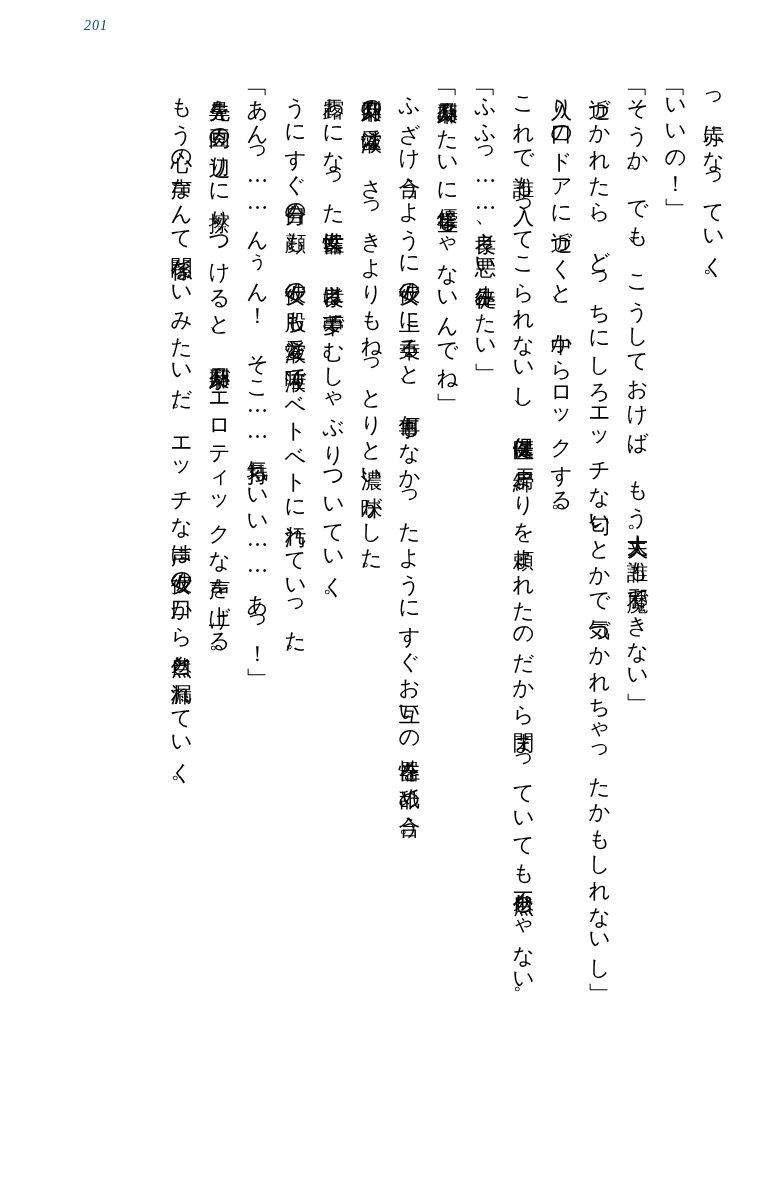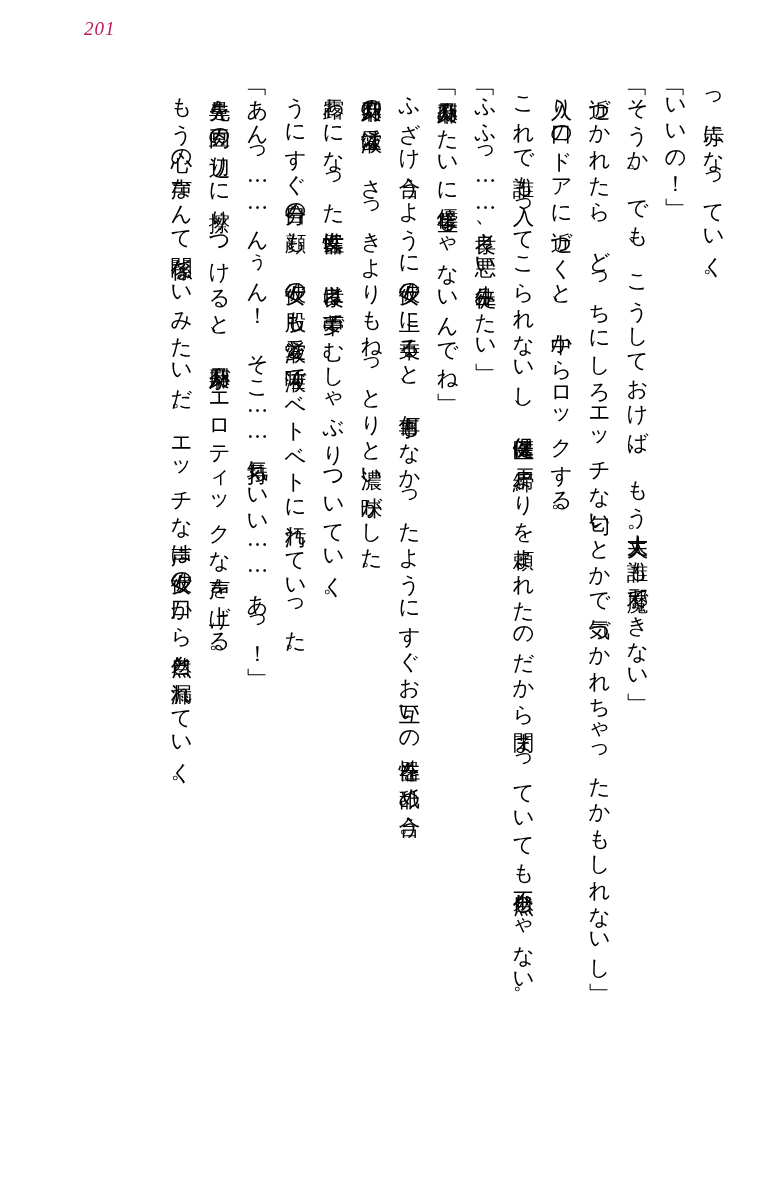--- a/index.html
+++ b/index.html
@@ -18,25 +18,25 @@
     position: relative;
     width: 772px;
     height: 1200px;
     background: #ffffff;
     box-sizing: border-box;
   }
   .page-number {
     position: absolute;
     top: 18px;
     left: 84px;
-    font-size: 19px;
+    font-size: 14px;
     font-style: italic;
     font-family: "Liberation Serif", "DejaVu Serif", serif;
     letter-spacing: 1px;
-    color: #be185d;
+    color: #0c4a6e;
   }
   .body-text {
     position: absolute;
     top: 82px;
     left: 40px;
     right: 40px;
     bottom: 48px;
     writing-mode: vertical-rl;
     text-orientation: upright;
     font-family: "DejaVu Serif", "Liberation Serif", serif;

